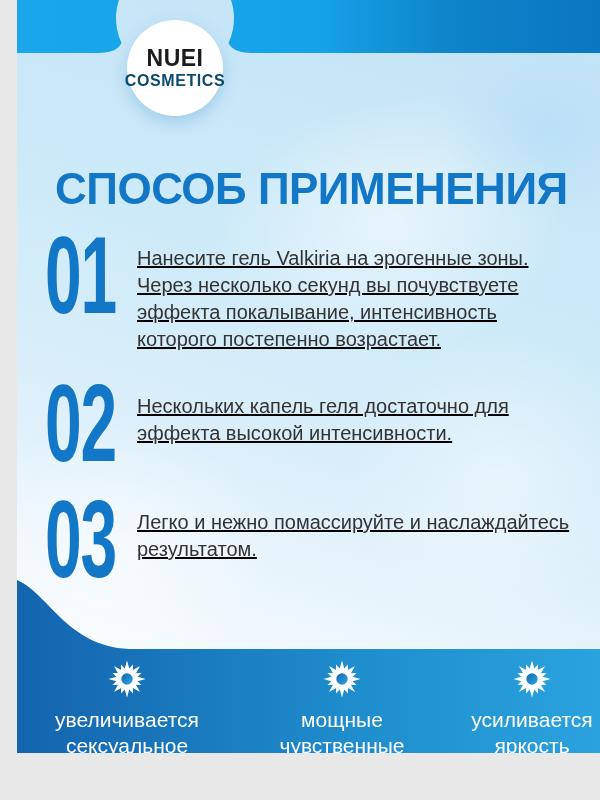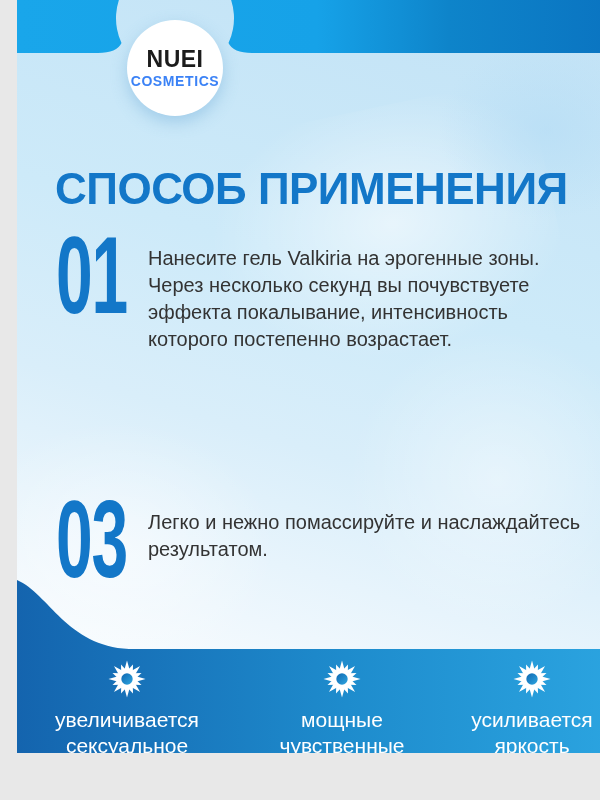--- a/index.html
+++ b/index.html
@@ -22,28 +22,28 @@
     background:radial-gradient(ellipse at 50% 50%,rgba(180,220,245,.6),rgba(255,255,255,0) 70%);}
 
   .top-band{position:absolute;left:0;top:0;width:600px;height:130px;}
 
   .logo-circle{
     position:absolute;left:110px;top:20px;width:96px;height:96px;border-radius:50%;
     background:#ffffff;box-shadow:0 6px 16px rgba(110,170,215,.45);
     display:flex;flex-direction:column;align-items:center;justify-content:center;
   }
   .brand-name{font-size:23px;font-weight:800;color:#1c1c1c;letter-spacing:.5px;line-height:1;}
-  .brand-tagline{font-size:14px;font-weight:800;color:#3b82f6;letter-spacing:.6px;margin-top:3px;line-height:1;}
+  .brand-tagline{font-size:16px;font-weight:800;color:#0c4a6e;letter-spacing:.6px;margin-top:3px;line-height:1;}
 
   .page-title{
     position:absolute;left:38px;top:165px;
     font-size:44px;font-weight:700;color:#1377c8;letter-spacing:-.5px;line-height:1.1;white-space:nowrap;
   }
 
-  .step{position:absolute;left:39px;right:20px;}
+  .step{position:absolute;left:28px;right:20px;text-decoration:underline;}
   .step-num{
     position:absolute;left:0;top:-20px;width:86px;
     color:#1377c8;font-weight:700;font-size:110px;line-height:1;letter-spacing:-2px;
     transform:scaleX(.6);transform-origin:0 0;
   }
   .step-text{
     margin-left:92px;padding-top:5px;
     font-size:20px;line-height:27px;color:#333333;white-space:pre-line;
   }
   #step1{top:240px;} #step2{top:388px;} #step3{top:504px;}
@@ -87,20 +87,25 @@
   <div class="page-title">СПОСОБ ПРИМЕНЕНИЯ</div>
 
   <div class="step" id="step1">
     <div class="step-num">01</div>
     <div class="step-text">Нанесите гель Valkiria  на эрогенные зоны.
 Через несколько секунд вы почувствуете
 эффекта покалывание, интенсивность
 которого постепенно возрастает.</div>
   </div>
 
+  <div class="step" id="step2">
+    <div class="step-num">02</div>
+    <div class="step-text">Нескольких капель геля достаточно для
+эффекта высокой интенсивности.</div>
+  </div>
 
   <div class="step" id="step3">
     <div class="step-num">03</div>
     <div class="step-text">Легко и нежно помассируйте и наслаждайтесь
 результатом.</div>
   </div>
 
   <svg class="bottom-wave" viewBox="0 0 600 244" aria-hidden="true">
     <defs>
       <linearGradient id="waveGrad" x1="0" y1="0" x2="1" y2="0">

